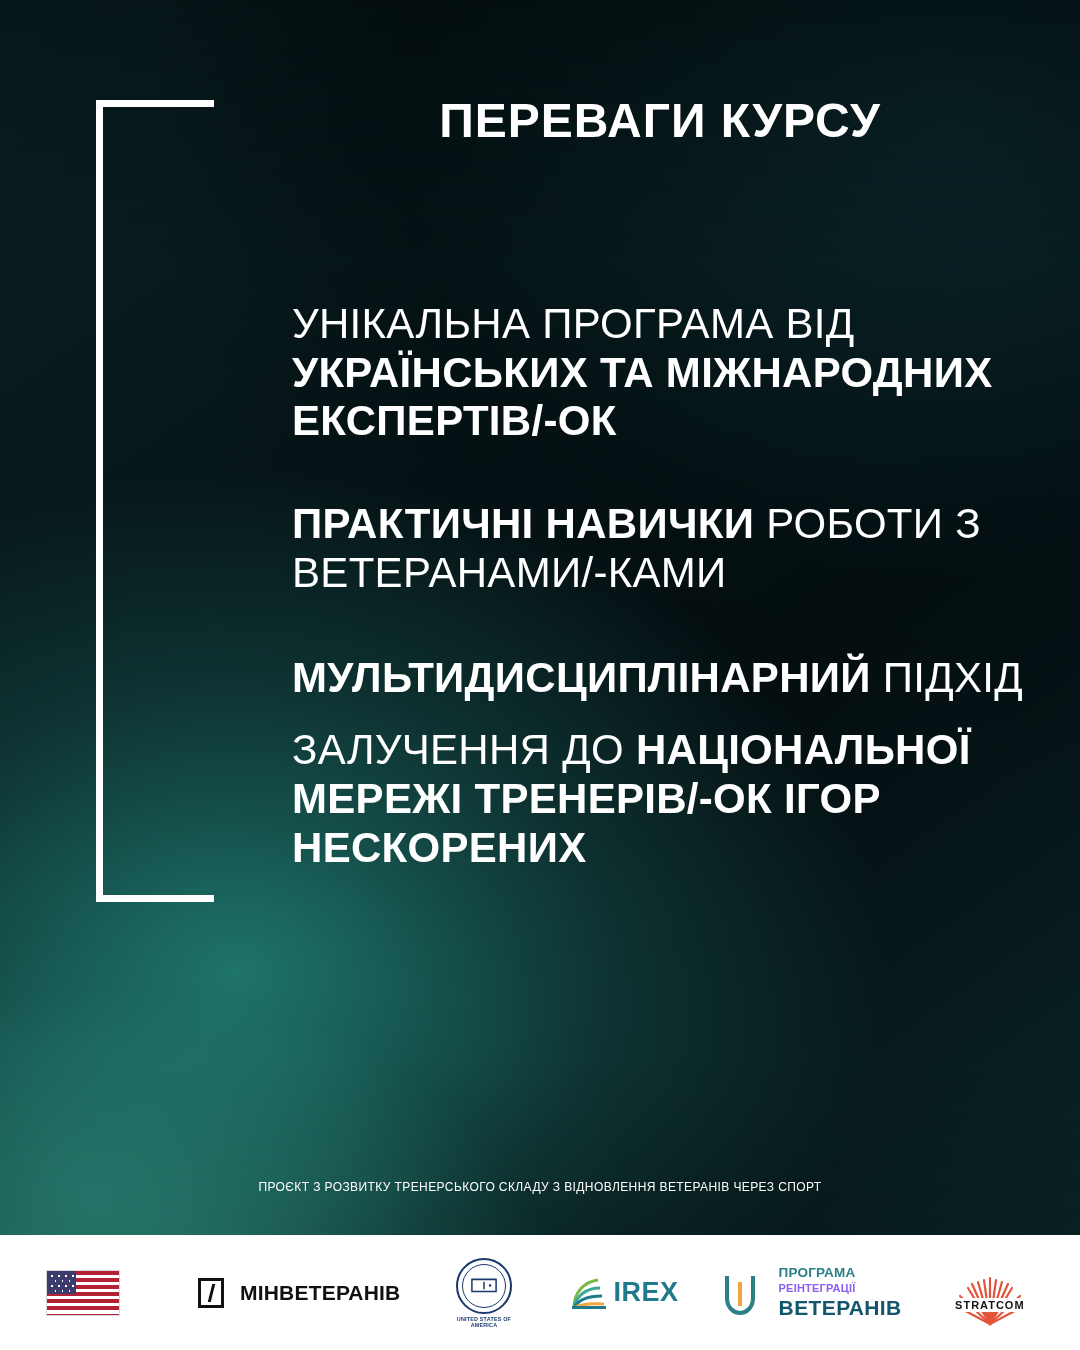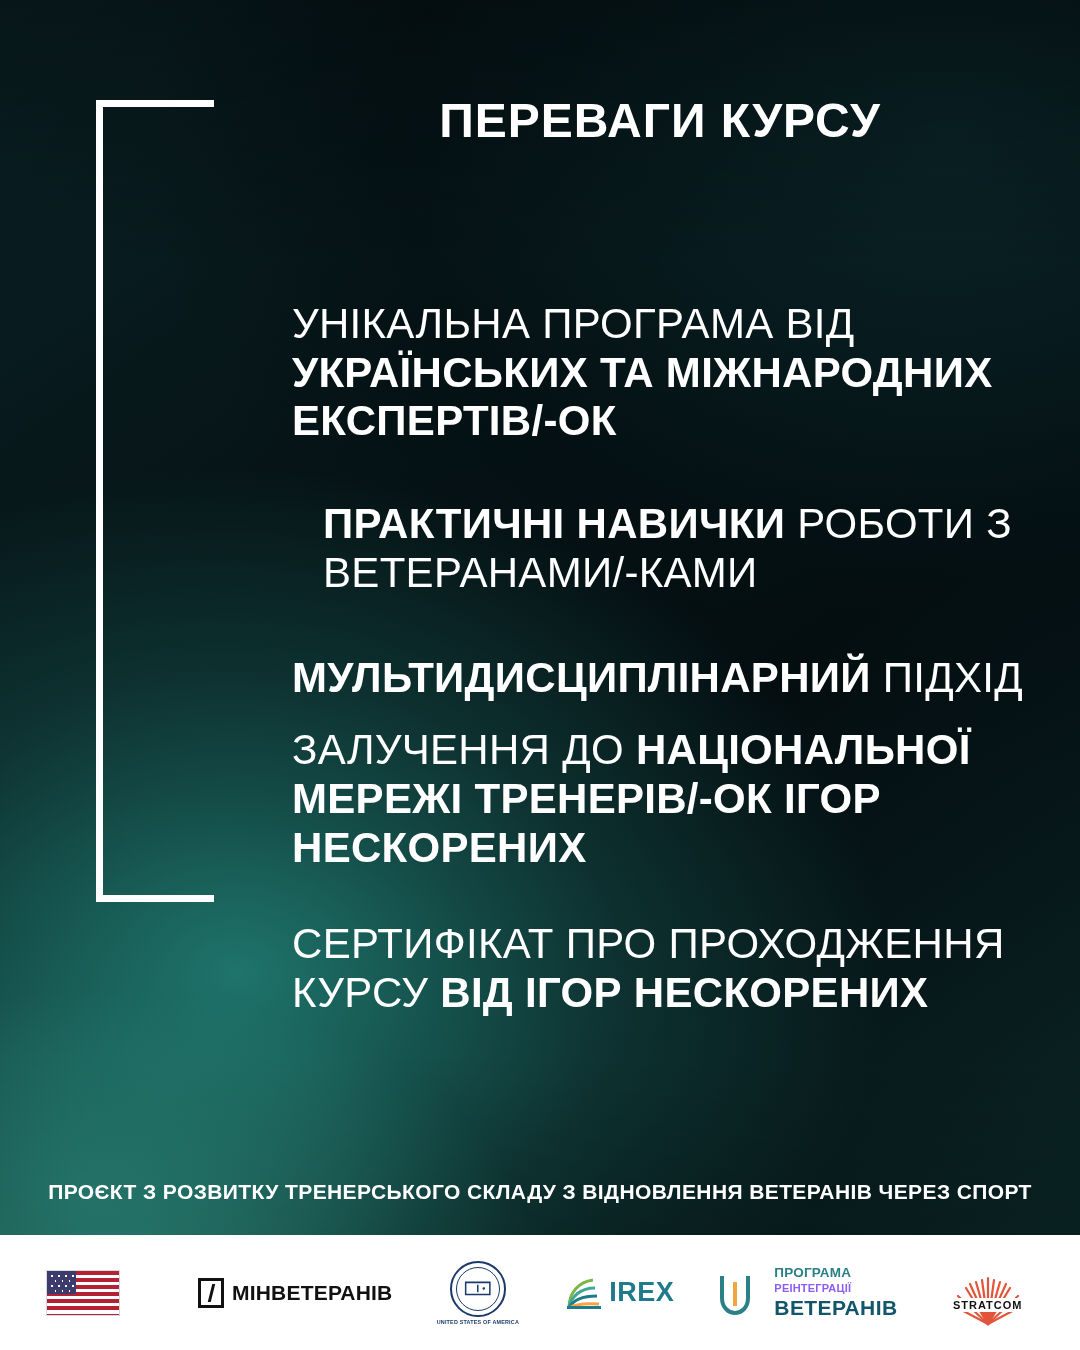--- a/index.html
+++ b/index.html
@@ -71,34 +71,34 @@
     font-size: 42px;
     line-height: 1.16;
     letter-spacing: 0.3px;
     text-transform: uppercase;
     font-weight: 400;
     margin-bottom: 52px;
   }
   .benefit b { font-weight: 700; }
   .benefit:last-child { margin-bottom: 0; }
   .b1 { margin-bottom: 54px; }
-  .b2 { margin-bottom: 56px; margin-left: 31px; }
+  .b2 { margin-bottom: 56px; }
   .b3 { margin-bottom: 24px; }
-  .b4 { margin-bottom: 48px; }
+  .b4 { margin-bottom: 88px; }
 
   
   .footer-caption {
     position: absolute;
     left: 0;
     right: 0;
     top: 1180px;
     text-align: center;
     color: #ffffff;
-    font-size: 21px;
-    font-weight: 700;
+    font-size: 12px;
+    font-weight: 400;
     letter-spacing: 0.4px;
     text-transform: uppercase;
     z-index: 4;
   }
 
   
   .logobar {
     position: absolute;
     left: 0;
     bottom: 0;
@@ -150,21 +150,21 @@
       radial-gradient(circle 1px at 3px 13px, #fff 99%, transparent 100%),
       radial-gradient(circle 1px at 10px 13px, #fff 99%, transparent 100%),
       radial-gradient(circle 1px at 17px 13px, #fff 99%, transparent 100%),
       radial-gradient(circle 1px at 24px 13px, #fff 99%, transparent 100%),
       radial-gradient(circle 1px at 6.5px 18px, #fff 99%, transparent 100%),
       radial-gradient(circle 1px at 13.5px 18px, #fff 99%, transparent 100%),
       radial-gradient(circle 1px at 20.5px 18px, #fff 99%, transparent 100%);
   }
 
   
-  .minvet { display: flex; align-items: center; gap: 8px; padding-left: 34px; }
+  .minvet { display: flex; align-items: center; gap: 16px; padding-left: 34px; }
   .minvet .mark {
     width: 26px; height: 30px;
     border: 3px solid #111;
     position: relative;
   }
   .minvet .mark:after {
     content: "";
     position: absolute;
     left: 50%; top: 3px; bottom: 3px;
     width: 3px; margin-left: -1.5px;
@@ -254,23 +254,20 @@
     </div>
 
     <div class="benefit b3">
       <span></span><b>МУЛЬТИДИСЦИПЛІНАРНИЙ</b><span> ПІДХІД</span>
     </div>
 
     <div class="benefit b4">
       <span>ЗАЛУЧЕННЯ ДО </span><b>НАЦІОНАЛЬНОЇ МЕРЕЖІ ТРЕНЕРІВ/-ОК ІГОР НЕСКОРЕНИХ</b><span></span>
     </div>
 
-    <div class="benefit b5">
-      <span>СЕРТИФІКАТ ПРО ПРОХОДЖЕННЯ КУРСУ </span><b>ВІД ІГОР НЕСКОРЕНИХ</b><span></span>
-    </div>
 
   </div>
 
   <div class="footer-caption">ПРОЄКТ З РОЗВИТКУ ТРЕНЕРСЬКОГО СКЛАДУ З ВІДНОВЛЕННЯ ВЕТЕРАНІВ ЧЕРЕЗ СПОРТ</div>
 
   <div class="logobar">
 
     <div class="logo">
       <div class="usflag">
         <div class="stripes"></div>

